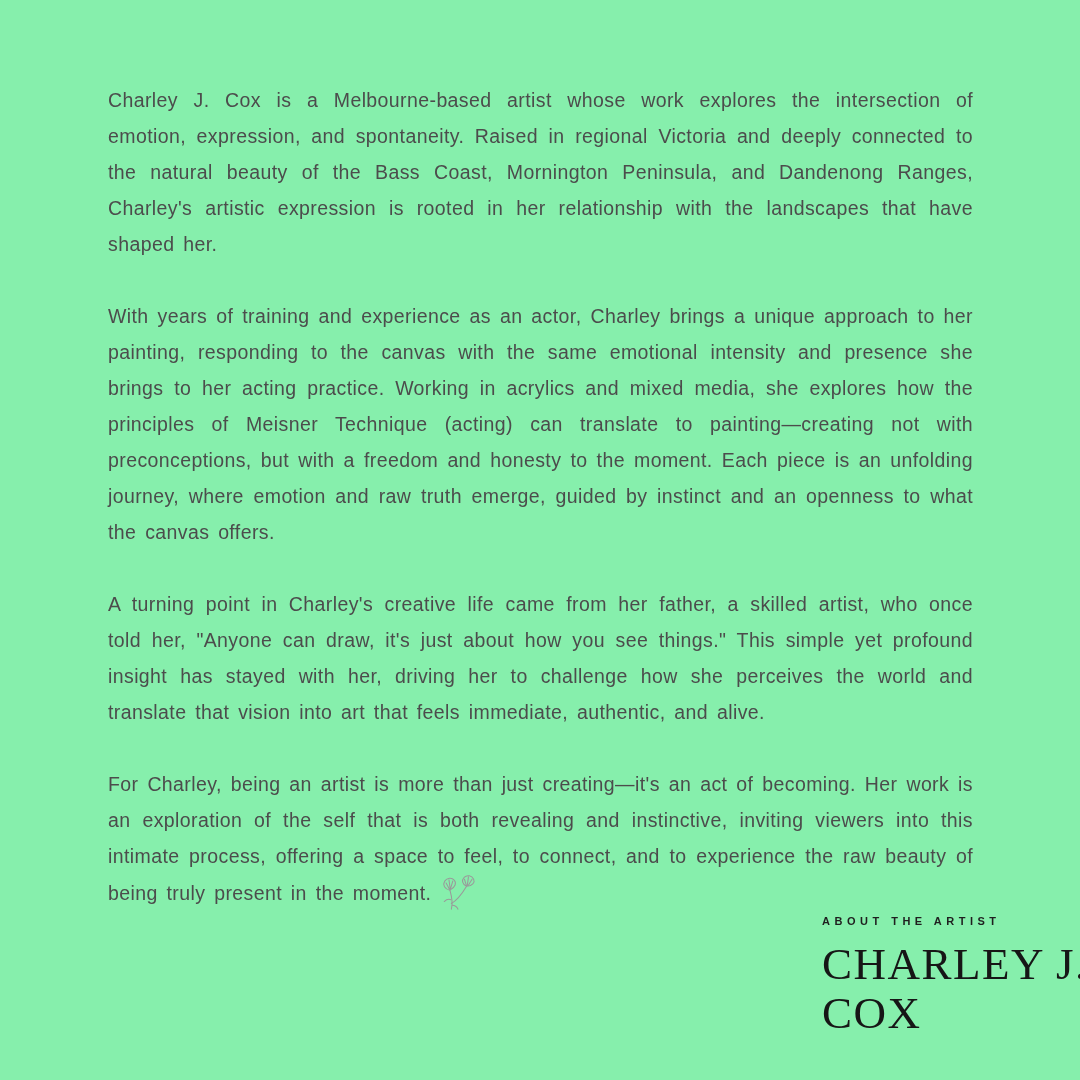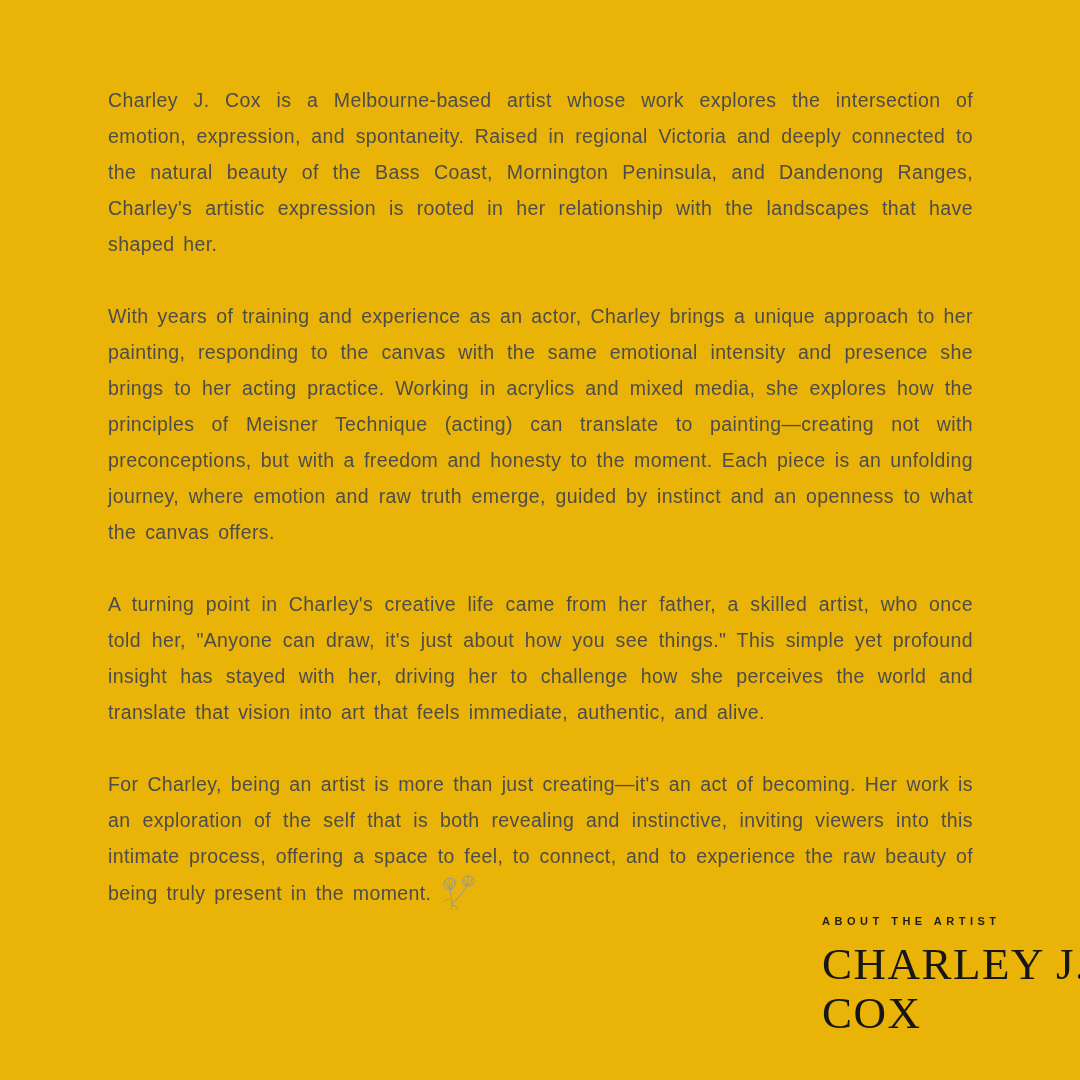--- a/index.html
+++ b/index.html
@@ -8,21 +8,21 @@
     position: relative;
     width: 1080px;
     height: 1080px;
     background: #ffffff;
     font-family: "Liberation Sans", sans-serif;
     overflow: hidden;
   }
   .page {
     position: absolute;
     inset: 0;
-    background: #eab308;
+    background: #86efac;
   }
   .bio-block {
     position: absolute;
     left: 108px;
     top: 82px;
     width: 865px;
   }
   .bio-block p {
     font-family: "Liberation Sans", sans-serif;
     font-weight: 300;

